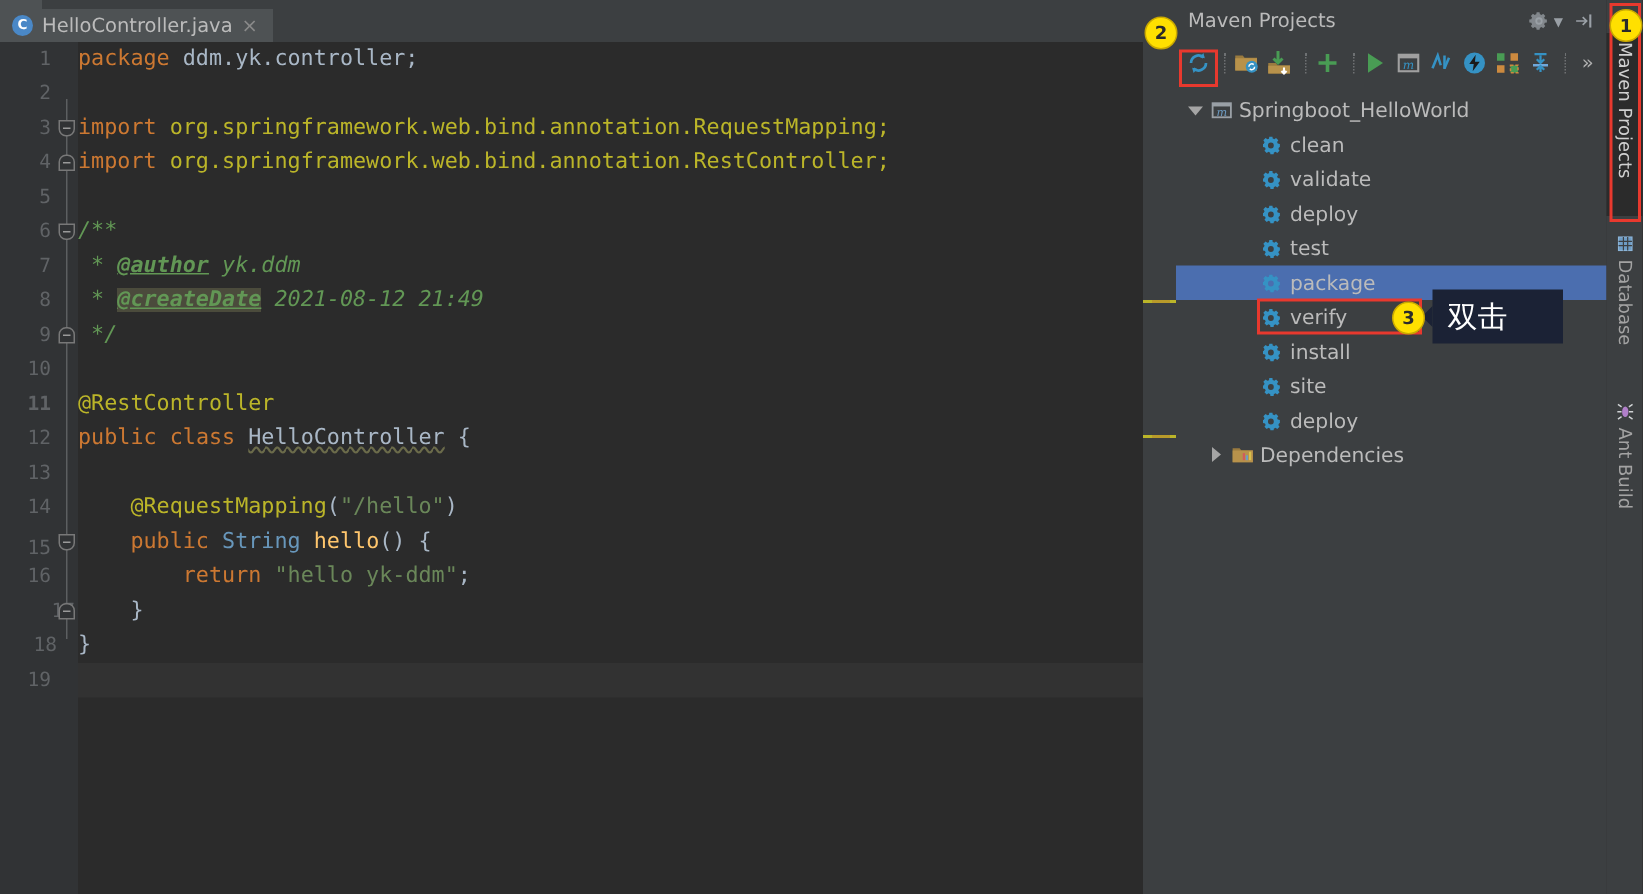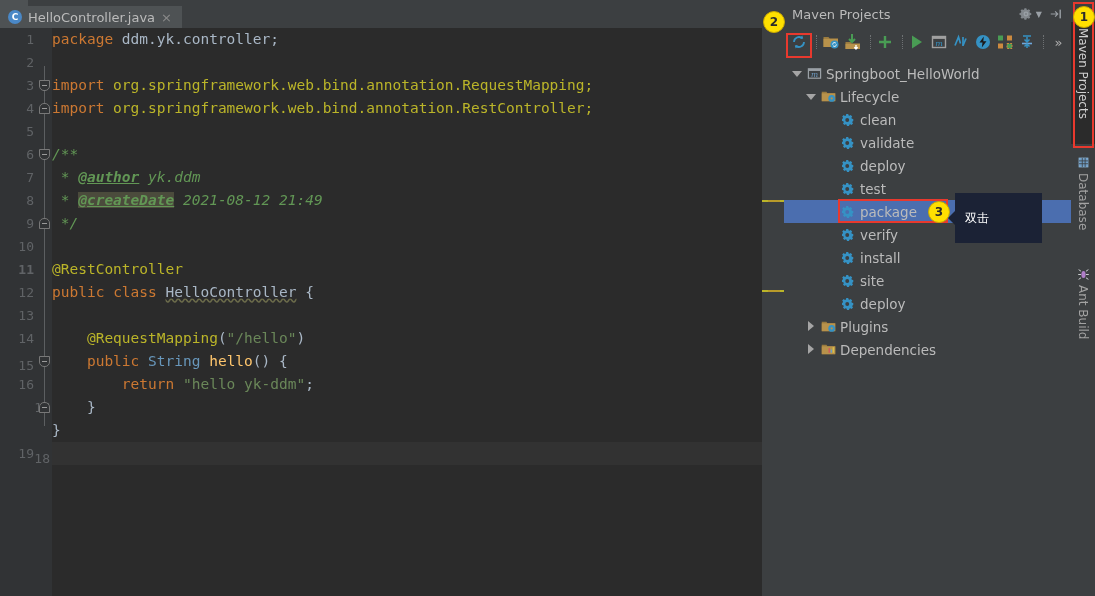--- a/index.html
+++ b/index.html
@@ -115,22 +115,22 @@
   .badge{
     position:absolute;width:20px;height:20px;border-radius:50%;
     background:#ffe000;border:1px solid #caa900;
     color:#2b2b2b;font-size:12px;font-weight:bold;
     display:flex;align-items:center;justify-content:center;
     font-family:"DejaVu Sans",sans-serif;z-index:60;
   }
   .redbox{position:absolute;border:2px solid #e8392e;z-index:55;box-sizing:border-box;}
   .tooltip{
     position:absolute;background:#1b2235;color:#ffffff;
-    font-size:12px;font-family:Liberation Serif, serif;
-    padding:9px 10px;z-index:58;display:flex;align-items:center;
+    font-size:20px;font-family:Liberation Serif, serif;
+    padding:2px 10px;z-index:58;display:flex;align-items:center;
   }
   .tooltip::before{
     content:"";position:absolute;left:-7px;top:50%;margin-top:-7px;
     border-top:7px solid transparent;border-bottom:7px solid transparent;
     border-right:7px solid #1b2235;
   }
 </style>
 </head>
 <body>
 
@@ -164,21 +164,21 @@
         <div class="lineno" style="top: 189px; left: 0px; width: 34px;">8</div>
         <div class="lineno" style="top: 212px; left: 0px; width: 34px;">9</div>
         <div class="lineno" style="top: 235px; left: 0px; width: 34px;">10</div>
         <div class="lineno" style="top: 258px; left: 0px; width: 34px; font-weight: bold;">11</div>
         <div class="lineno" style="top: 281px; left: 0px; width: 34px;">12</div>
         <div class="lineno" style="top: 304px; left: 0px; width: 34px;">13</div>
         <div class="lineno" style="top: 327px; left: 0px; width: 34px;">14</div>
         <div class="lineno" style="top: 354px; left: 0px; width: 34px;">15</div>
         <div class="lineno" style="top: 373px; left: 0px; width: 34px;">16</div>
         <div class="lineno" style="top: 396px; left: 16px; width: 34px;">17</div>
-        <div class="lineno" style="top: 419px; left: 16px; width: 34px; margin-top: 28px;">18</div>
+        <div class="lineno" style="top: 419px; left: 4px; width: 34px;">18</div>
         <div class="lineno" style="top: 442px; left: 0px; width: 34px;">19</div>
       </div>
     <div id="fold-markers">
         <div class="fold-marker open" style="top: 80px; left: 39px;"></div>
         <div class="fold-marker close" style="top: 103px; left: 39px;"></div>
         <div class="fold-marker open" style="top: 149px; left: 39px;"></div>
         <div class="fold-marker close" style="top: 218px; left: 39px;"></div>
         <div class="fold-marker open" style="top: 356px; left: 39px;"></div>
         <div class="fold-marker close" style="top: 402px; left: 39px;"></div>
       </div>
@@ -295,32 +295,20 @@
           <span class="arrow down"></span>
           <span class="nicon">
             <svg width="15" height="15" viewBox="0 0 16 16">
               <rect x="1.5" y="3" width="13" height="10" fill="none" stroke="#9aa0a6" stroke-width="1.3"></rect>
               <rect x="1.5" y="3" width="13" height="2.3" fill="#9aa0a6"></rect>
               <text x="8" y="12" font-size="8" font-style="italic" font-family="DejaVu Serif,serif" fill="#6e9cc4" text-anchor="middle">m</text>
             </svg>
           </span>
           <span>Springboot_HelloWorld</span>
         </div>
-        <div class="node" style="padding-left: 22px;">
-          <span class="arrow down"></span>
-          <span class="nicon">
-            <svg width="15" height="15" viewBox="0 0 16 16">
-              <path d="M0.8 3h5l1.1 1.4H15.2V13H0.8z" fill="#9a7b3f"></path>
-              <path d="M0.8 4.6H15.2V13H0.8z" fill="#b8924b"></path>
-              <circle cx="11.4" cy="10" r="3.6" fill="#3592c4"></circle>
-              <circle cx="11.4" cy="10" r="1.2" fill="#b8924b"></circle>
-            </svg>
-          </span>
-          <span>Lifecycle</span>
-        </div>
         <div class="node" style="padding-left: 42px;">
           <span class="arrow"></span>
           <span class="nicon">
             <svg width="12" height="12" viewBox="0 0 16 16">
               <path fill="#3592c4" d="M15 9.4V6.6l-1.9-.3a5.3 5.3 0 0 0-.6-1.4l1.1-1.6-2-2-1.6 1.1a5.3 5.3 0 0 0-1.4-.6L8.4 0H5.6l-.3 1.9c-.5.1-1 .3-1.4.6L2.3 1.4l-2 2 1.1 1.6c-.3.4-.5.9-.6 1.4L-.1 6.6v2.8l1.9.3c.1.5.3 1 .6 1.4l-1.1 1.6 2 2 1.6-1.1c.4.3.9.5 1.4.6l.3 1.9h2.8l.3-1.9c.5-.1 1-.3 1.4-.6l1.6 1.1 2-2-1.1-1.6c.3-.4.5-.9.6-1.4L15 9.4zM7 10.6A2.6 2.6 0 1 1 7 5.4a2.6 2.6 0 0 1 0 5.2z"></path>
             </svg>
           </span>
           <span>clean</span>
         </div>
         <div class="node" style="padding-left: 42px;">
@@ -387,32 +375,20 @@
           <span>site</span>
         </div>
         <div class="node" style="padding-left: 42px;">
           <span class="arrow"></span>
           <span class="nicon">
             <svg width="12" height="12" viewBox="0 0 16 16">
               <path fill="#3592c4" d="M15 9.4V6.6l-1.9-.3a5.3 5.3 0 0 0-.6-1.4l1.1-1.6-2-2-1.6 1.1a5.3 5.3 0 0 0-1.4-.6L8.4 0H5.6l-.3 1.9c-.5.1-1 .3-1.4.6L2.3 1.4l-2 2 1.1 1.6c-.3.4-.5.9-.6 1.4L-.1 6.6v2.8l1.9.3c.1.5.3 1 .6 1.4l-1.1 1.6 2 2 1.6-1.1c.4.3.9.5 1.4.6l.3 1.9h2.8l.3-1.9c.5-.1 1-.3 1.4-.6l1.6 1.1 2-2-1.1-1.6c.3-.4.5-.9.6-1.4L15 9.4zM7 10.6A2.6 2.6 0 1 1 7 5.4a2.6 2.6 0 0 1 0 5.2z"></path>
             </svg>
           </span>
           <span>deploy</span>
-        </div>
-        <div class="node" style="padding-left: 22px;">
-          <span class="arrow right"></span>
-          <span class="nicon">
-            <svg width="15" height="15" viewBox="0 0 16 16">
-              <path d="M0.8 3h5l1.1 1.4H15.2V13H0.8z" fill="#9a7b3f"></path>
-              <path d="M0.8 4.6H15.2V13H0.8z" fill="#b8924b"></path>
-              <circle cx="11.4" cy="10" r="3.6" fill="#3592c4"></circle>
-              <circle cx="11.4" cy="10" r="1.2" fill="#b8924b"></circle>
-            </svg>
-          </span>
-          <span>Plugins</span>
         </div>
         <div class="node" style="padding-left: 22px;">
           <span class="arrow right"></span>
           <span class="nicon">
             <svg width="15" height="15" viewBox="0 0 16 16">
               <path d="M0.8 3h5l1.1 1.4H15.2V13H0.8z" fill="#9a7b3f"></path>
               <path d="M0.8 4.6H15.2V13H0.8z" fill="#b8924b"></path>
               <rect x="8" y="6.5" width="1.6" height="5" fill="#d05c5c"></rect>
               <rect x="10.2" y="8" width="1.6" height="3.5" fill="#6e9cc4"></rect>
               <rect x="12.4" y="5.5" width="1.6" height="6" fill="#d8c14a"></rect>

